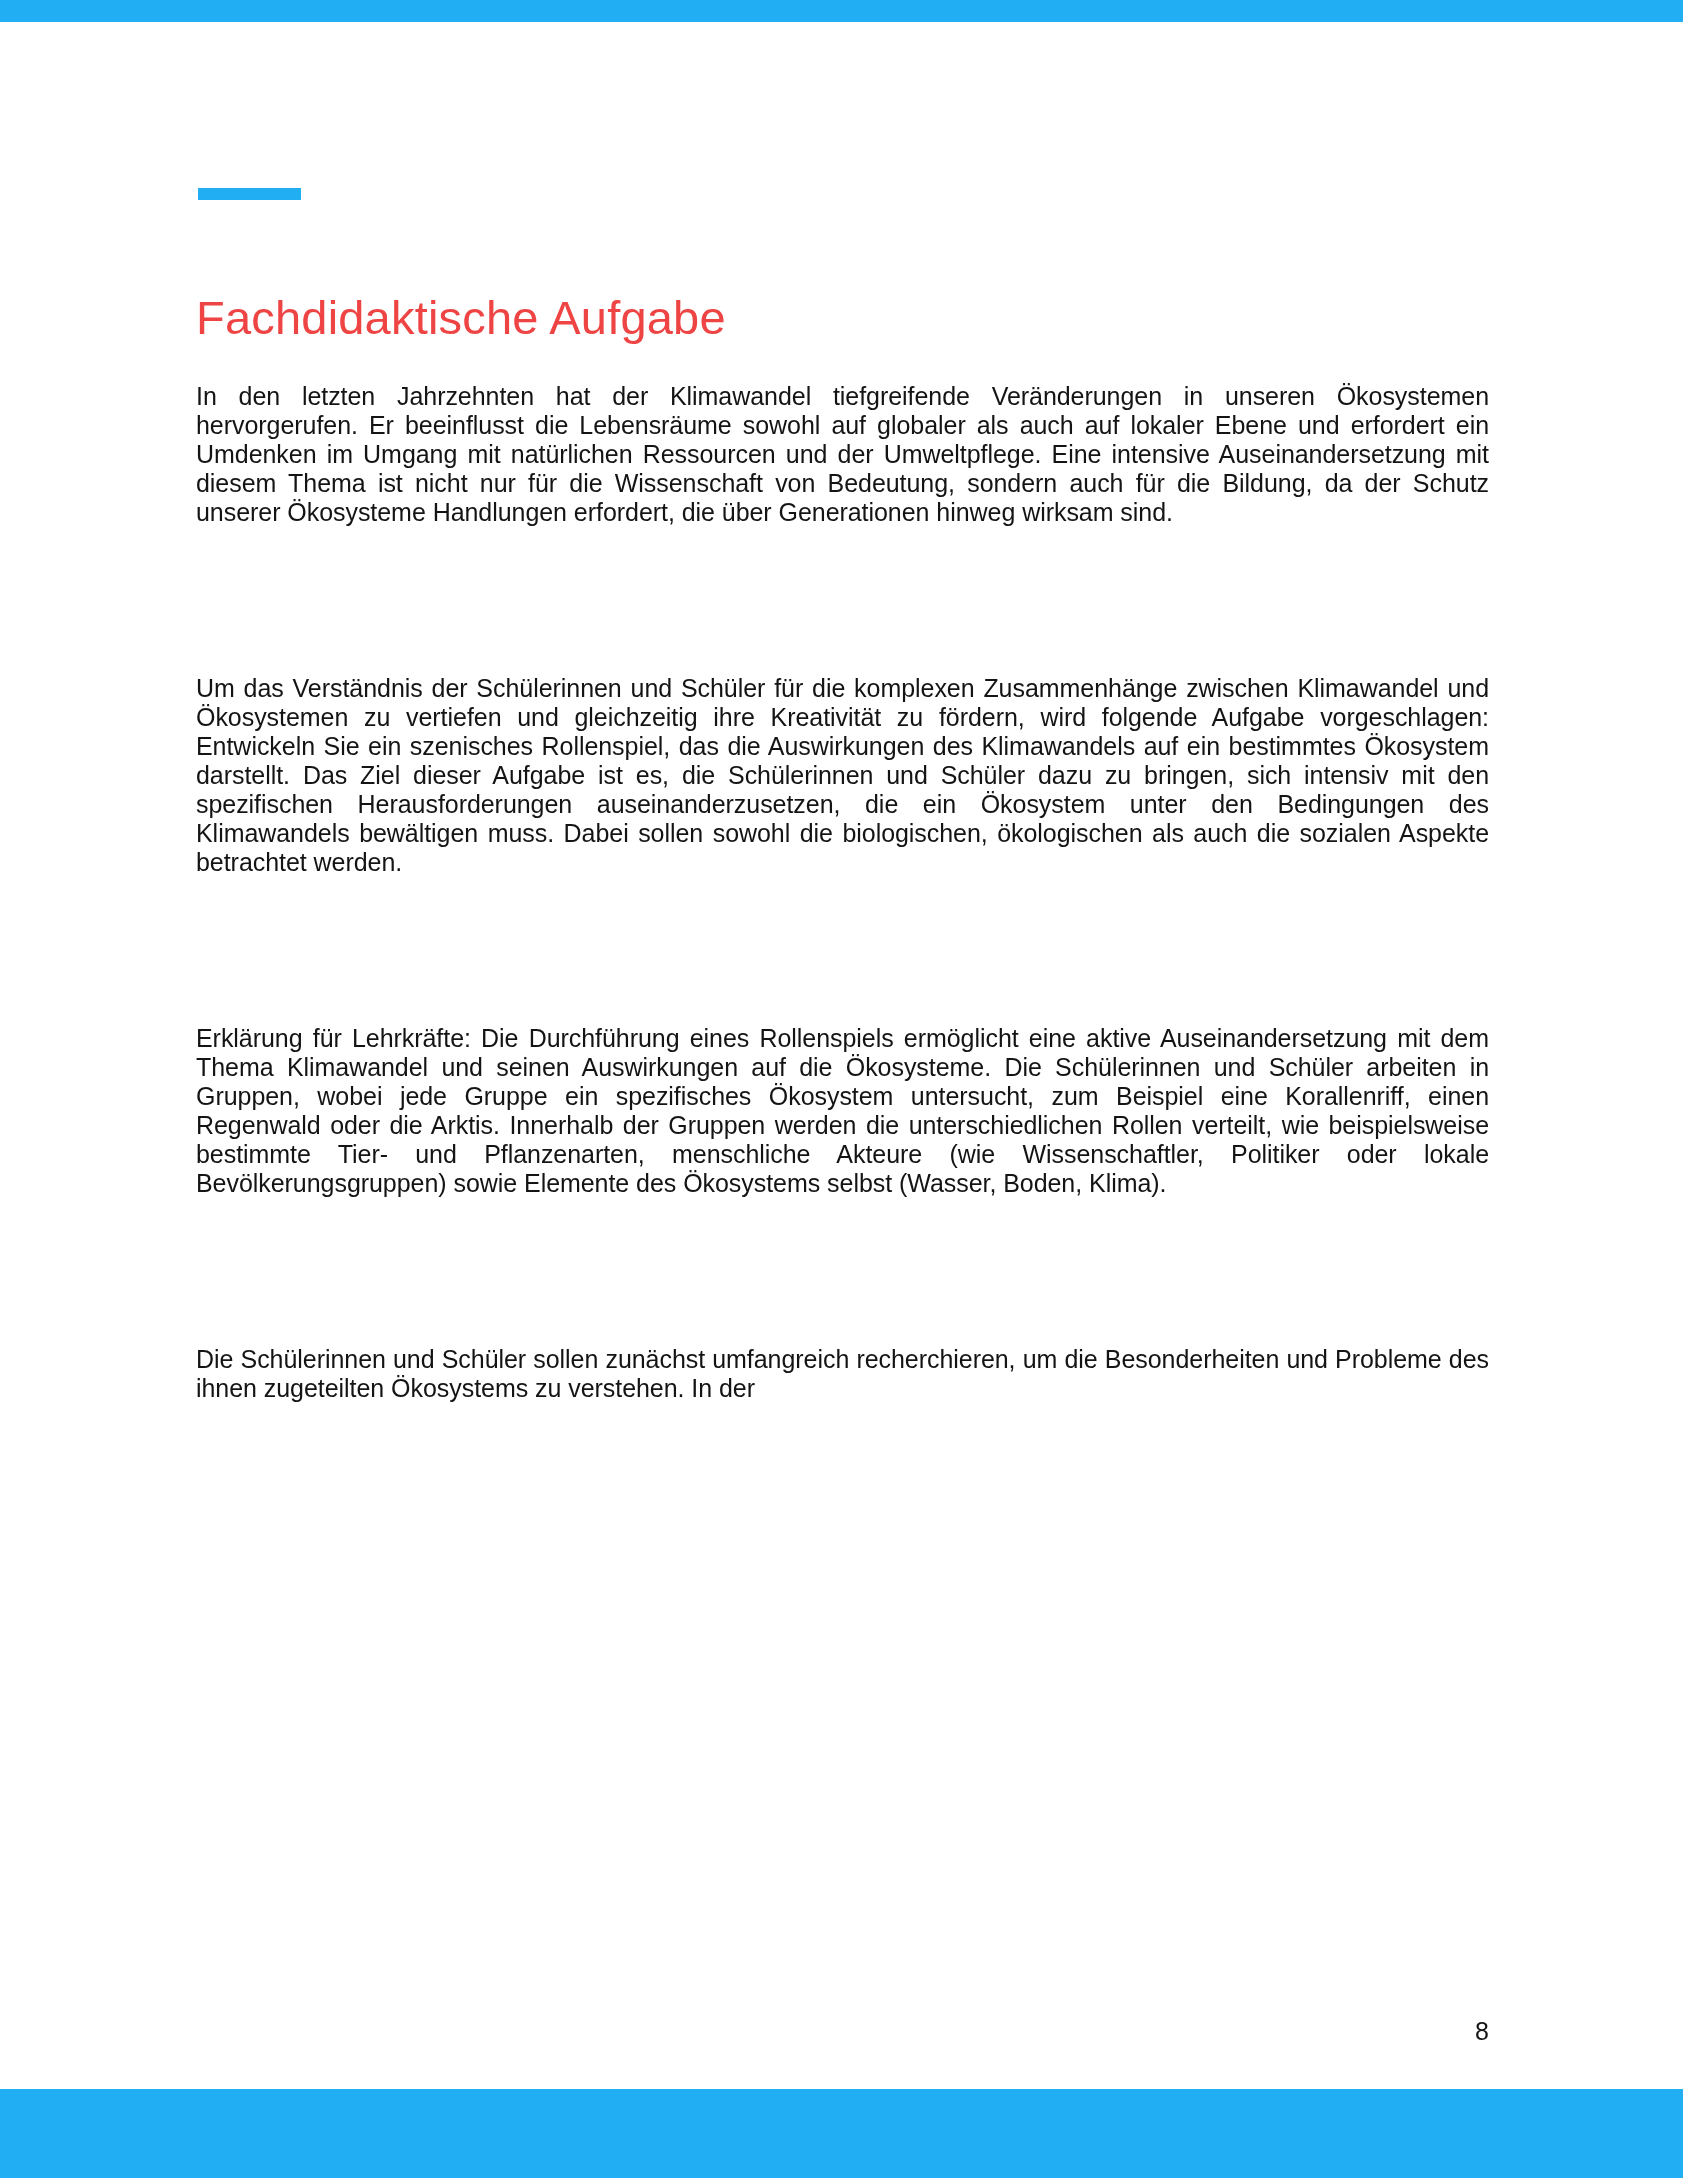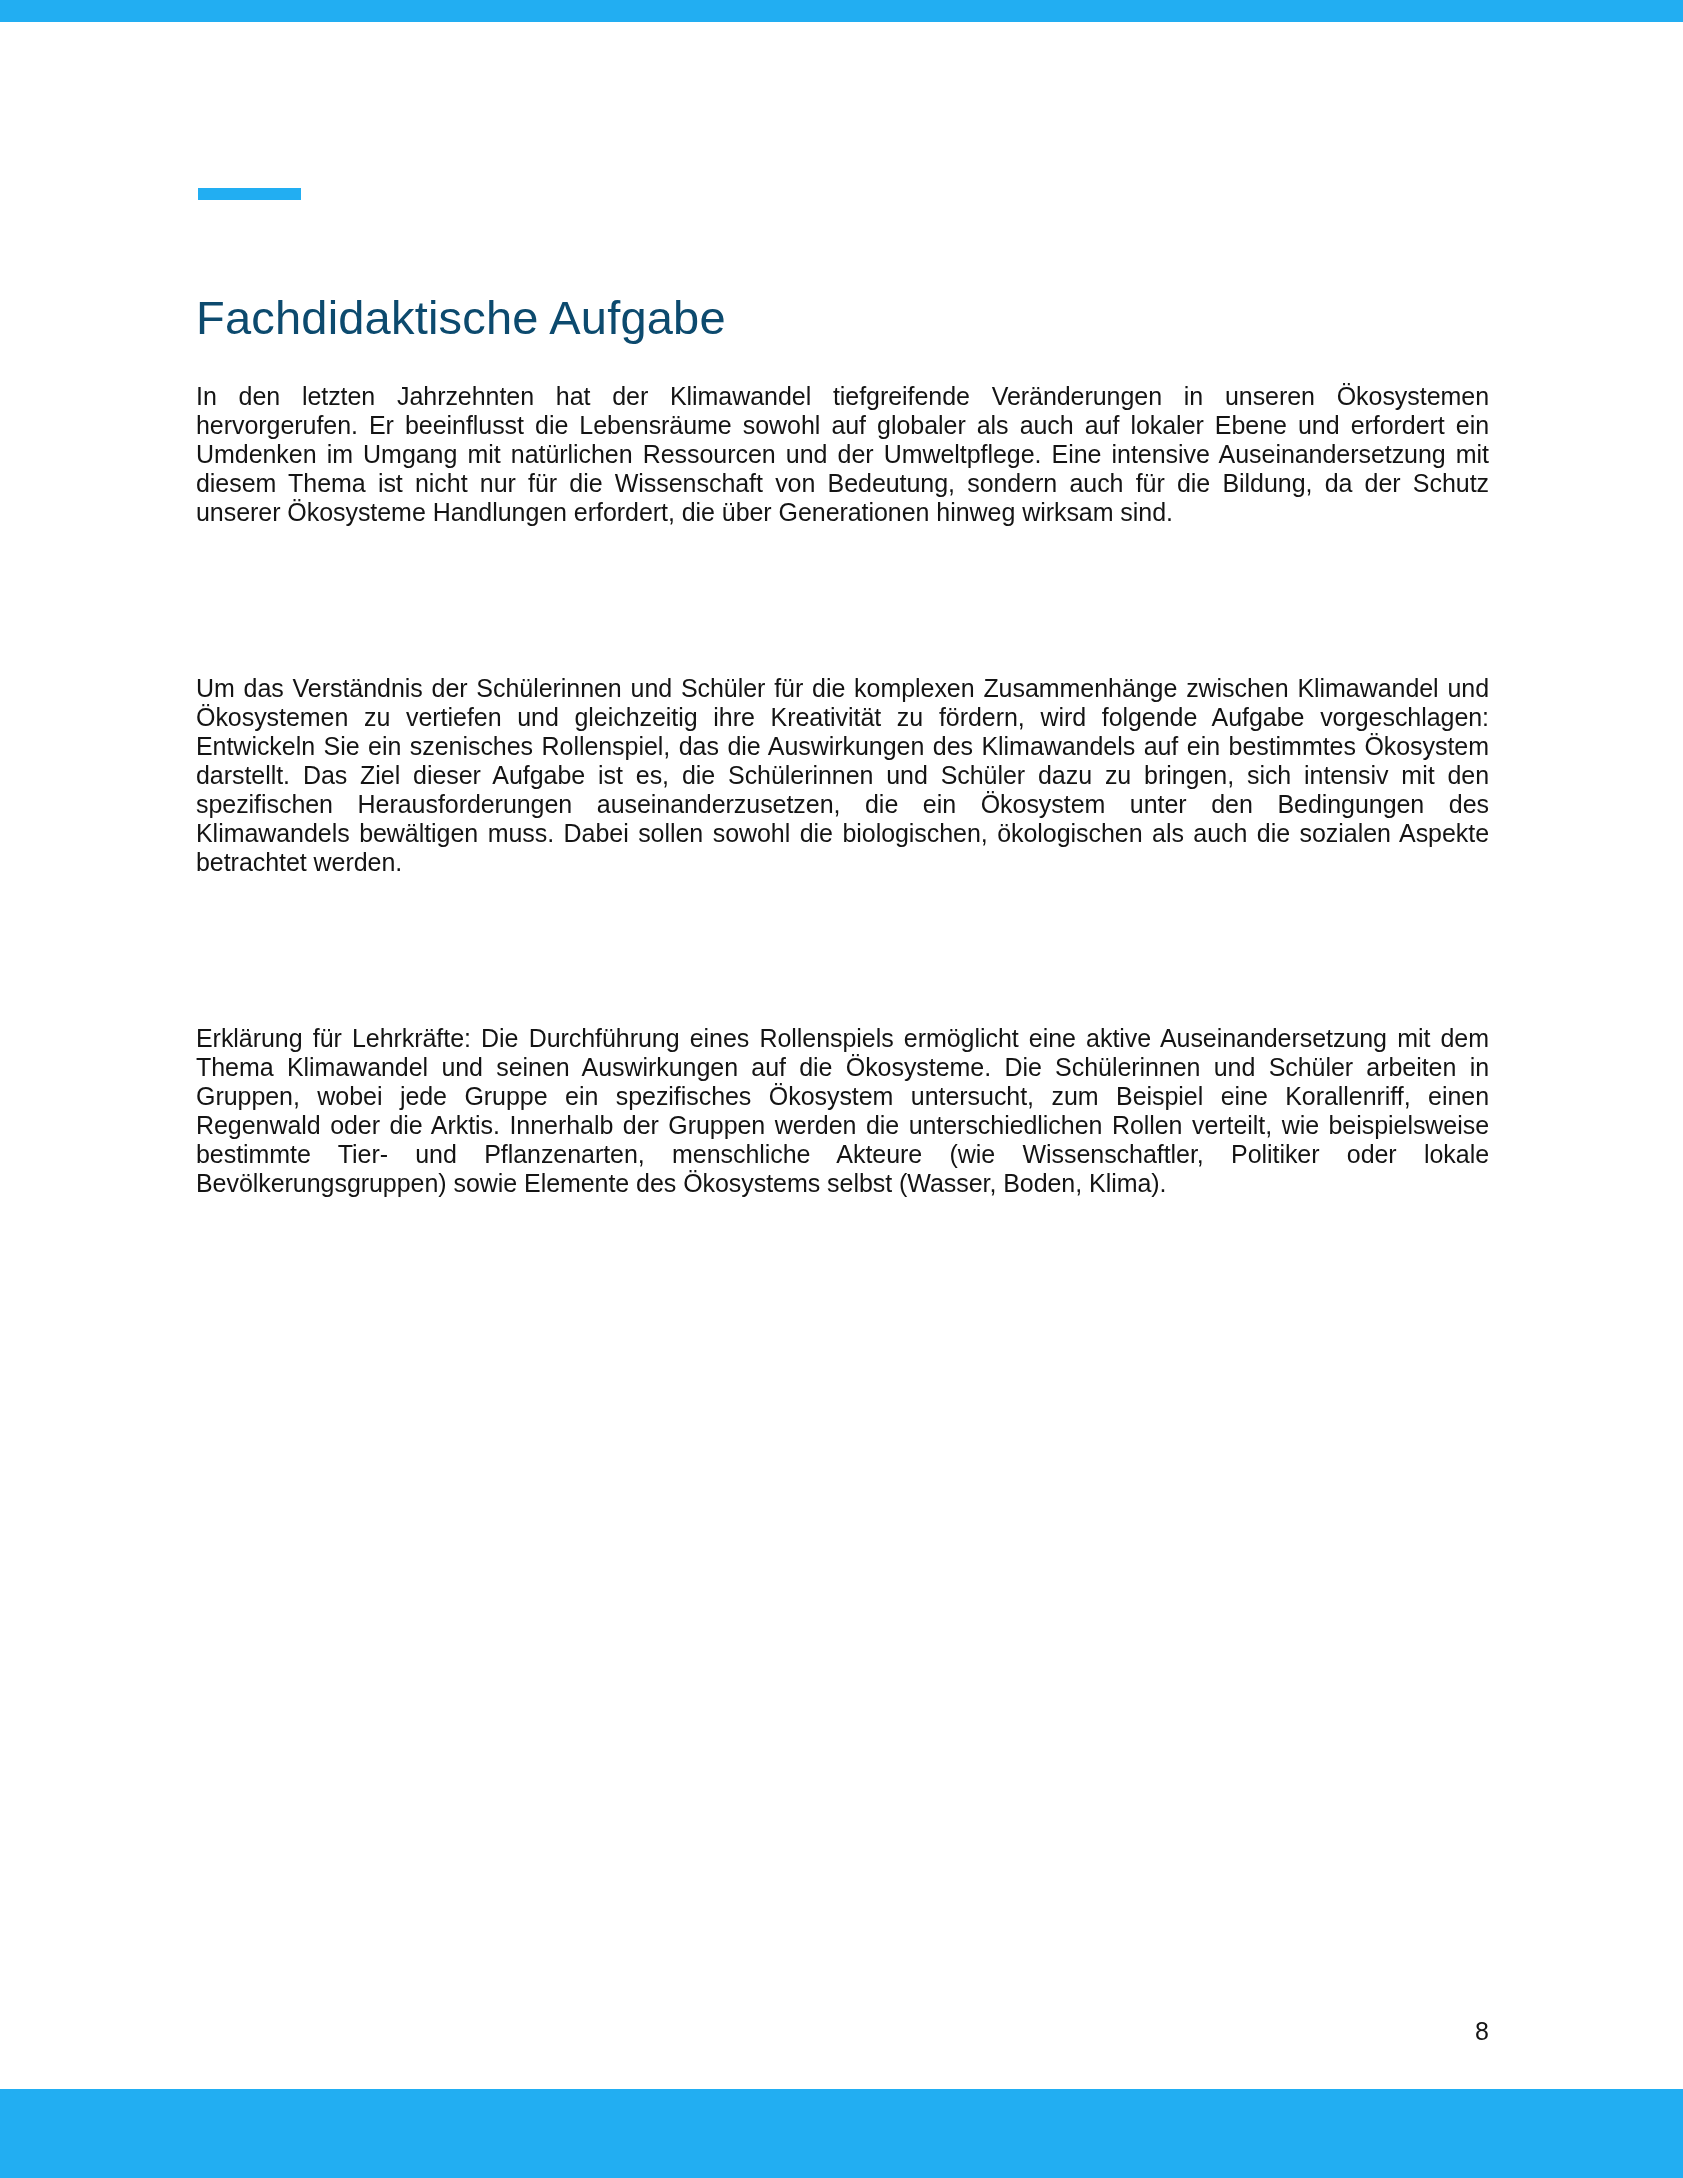--- a/index.html
+++ b/index.html
@@ -64,21 +64,21 @@
     margin: 0;
     padding: 0;
     position: absolute;
     top: 289px;
     left: 0;
     width: 1293px;
     font-size: 47px;
     line-height: 57px;
     font-weight: 400;
     letter-spacing: 0.2px;
-    color: #0c4a6e;
+    color: #ef4444;
     font-family: "Liberation Sans", "DejaVu Sans", sans-serif;
     white-space: nowrap;
   }
 
   .body-copy {
     position: absolute;
     top: 382px;
     left: 0;
     width: 1293px;
   }
@@ -128,20 +128,21 @@
   <div class="accent-dash"></div>
 
   <div class="content">
 
     <h1 class="page-title">Fachdidaktische Aufgabe</h1>
 
     <div class="body-copy">
       <p>In den letzten Jahrzehnten hat der Klimawandel tiefgreifende Veränderungen in unseren Ökosystemen hervorgerufen. Er beeinflusst die Lebensräume sowohl auf globaler als auch auf lokaler Ebene und erfordert ein Umdenken im Umgang mit natürlichen Ressourcen und der Umweltpflege. Eine intensive Auseinandersetzung mit diesem Thema ist nicht nur für die Wissenschaft von Bedeutung, sondern auch für die Bildung, da der Schutz unserer Ökosysteme Handlungen erfordert, die über Generationen hinweg wirksam sind.</p>
       <p>Um das Verständnis der Schülerinnen und Schüler für die komplexen Zusammenhänge zwischen Klimawandel und Ökosystemen zu vertiefen und gleichzeitig ihre Kreativität zu fördern, wird folgende Aufgabe vorgeschlagen: Entwickeln Sie ein szenisches Rollenspiel, das die Auswirkungen des Klimawandels auf ein bestimmtes Ökosystem darstellt. Das Ziel dieser Aufgabe ist es, die Schülerinnen und Schüler dazu zu bringen, sich intensiv mit den spezifischen Herausforderungen auseinanderzusetzen, die ein Ökosystem unter den Bedingungen des Klimawandels bewältigen muss. Dabei sollen sowohl die biologischen, ökologischen als auch die sozialen Aspekte betrachtet werden.</p>
       <p>Erklärung für Lehrkräfte: Die Durchführung eines Rollenspiels ermöglicht eine aktive Auseinandersetzung mit dem Thema Klimawandel und seinen Auswirkungen auf die Ökosysteme. Die Schülerinnen und Schüler arbeiten in Gruppen, wobei jede Gruppe ein spezifisches Ökosystem untersucht, zum Beispiel eine Korallenriff, einen Regenwald oder die Arktis. Innerhalb der Gruppen werden die unterschiedlichen Rollen verteilt, wie beispielsweise bestimmte Tier- und Pflanzenarten, menschliche Akteure (wie Wissenschaftler, Politiker oder lokale Bevölkerungsgruppen) sowie Elemente des Ökosystems selbst (Wasser, Boden, Klima).</p>
+      <p class="continued">Die Schülerinnen und Schüler sollen zunächst umfangreich recherchieren, um die Besonderheiten und Probleme des ihnen zugeteilten Ökosystems zu verstehen. In der</p>
     </div>
 
     <div class="page-number">8</div>
 
   </div>
 
   <div class="bottom-bar"></div>
 
 </div>
 

